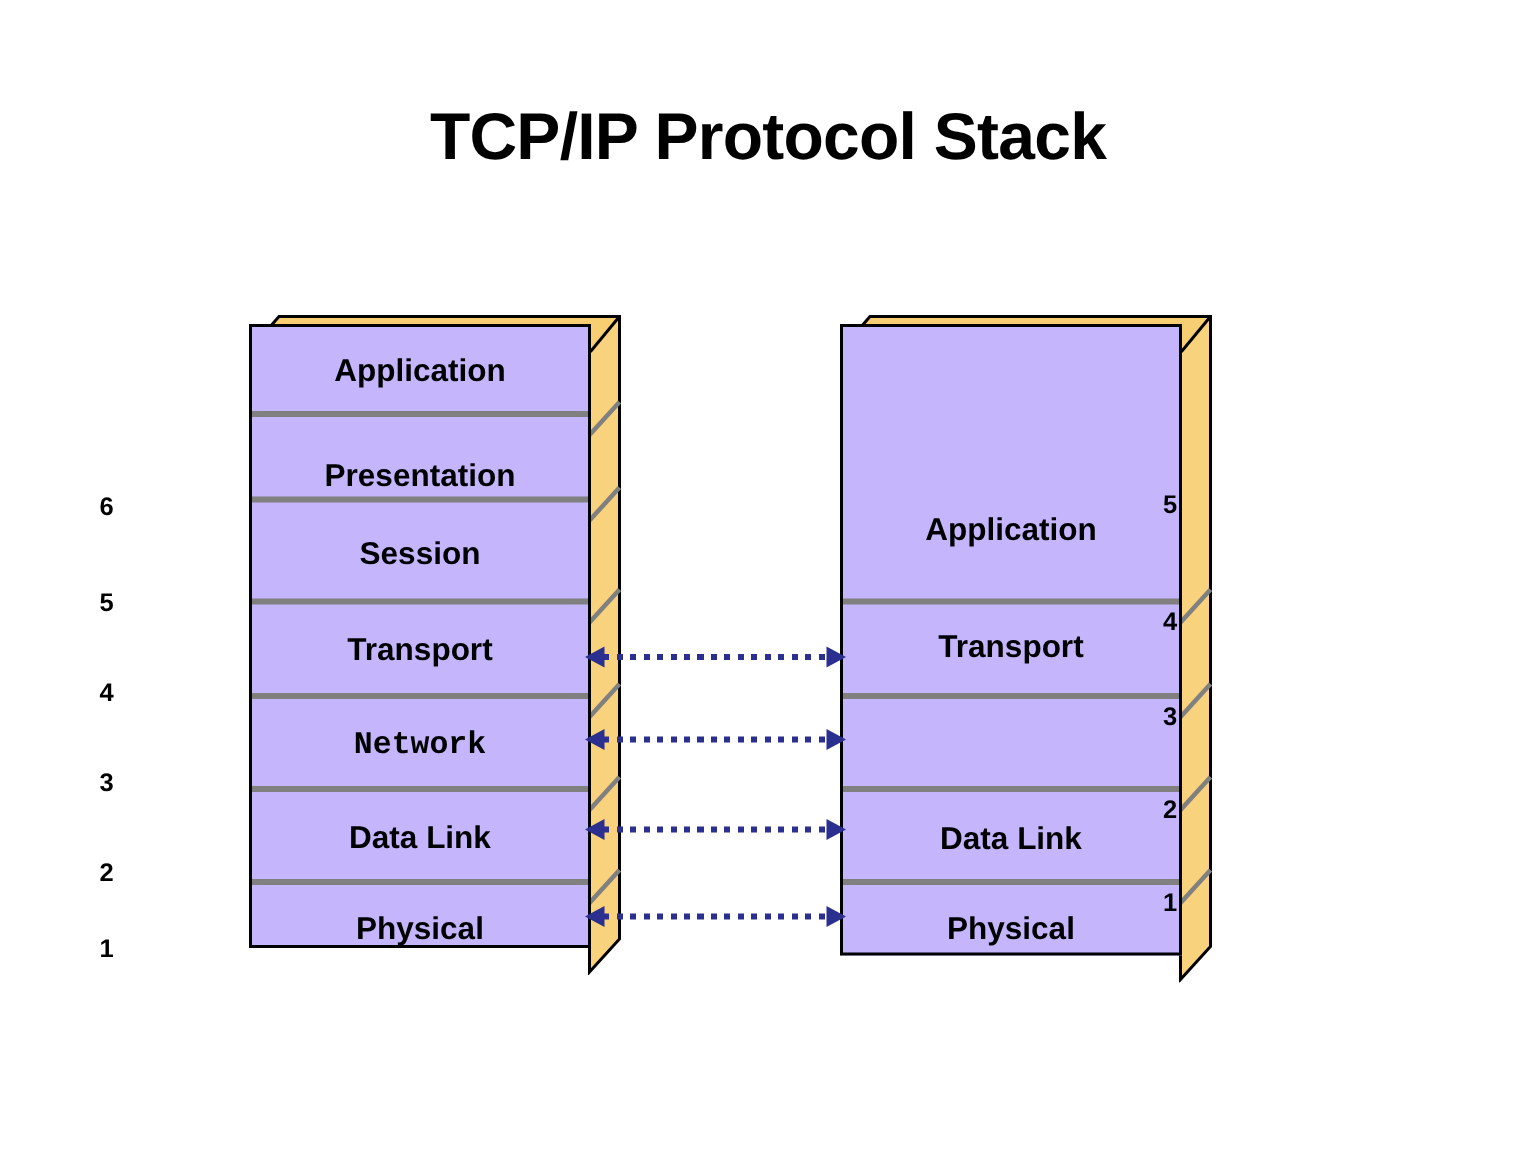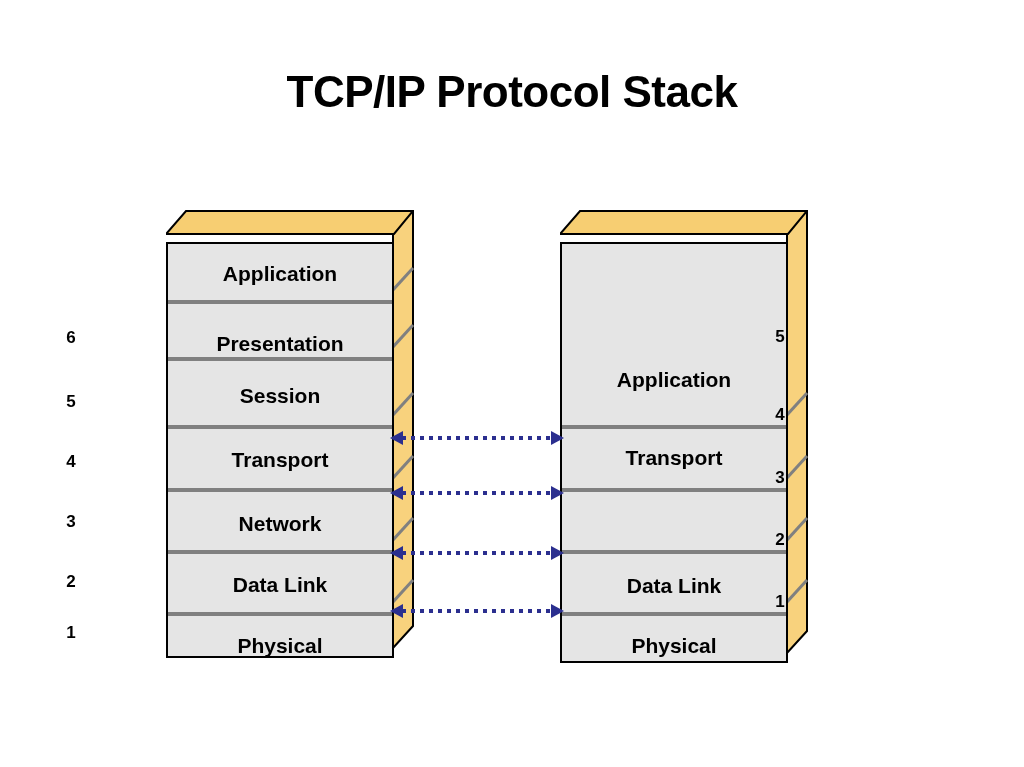--- a/index.html
+++ b/index.html
@@ -41,22 +41,22 @@
 
   
   .stack {
     position: absolute;
   }
 
   
   .front {
     position: absolute;
     left: 0;
-    top: 32px;
-    background: #e5e5e5;
+    top: 6px;
+    background: #c4b5fd;
     border: 2px solid #000000;
     box-sizing: border-box;
     z-index: 3;
     padding-left: 28px;
   }
 
   
   .top-face {
     position: absolute;
     left: 0;
@@ -185,21 +185,21 @@
       <div class="divider" style="top:113px;"></div>
       <div class="divider" style="top:181px;"></div>
       <div class="divider" style="top:244px;"></div>
       <div class="divider" style="top:306px;"></div>
       <div class="divider" style="top:368px;"></div>
 
       <div class="layer-label" style="top:18px;">Application</div>
       <div class="layer-label" style="top:88px;">Presentation</div>
       <div class="layer-label" style="top:140px;">Session</div>
       <div class="layer-label" style="top:204px;">Transport</div>
-      <div class="layer-label" style="top:268px;">Network</div>
+      <div class="layer-label" style="top:268px;font-family:Liberation Mono, monospace;">Network</div>
       <div class="layer-label" style="top:329px;">Data Link</div>
       <div class="layer-label" style="top:390px;">Physical</div>
     </div>
   </div>
 
   <div class="stack" id="tcpip-stack" style="left:560px; top:210px; width:248px; height:445px;">
 
     <svg class="top-face" width="248" height="26">
       <polygon points="0,24 20,1 247,1 228,24" fill="#F7CE72" stroke="#000000" stroke-width="2"></polygon>
     </svg>

